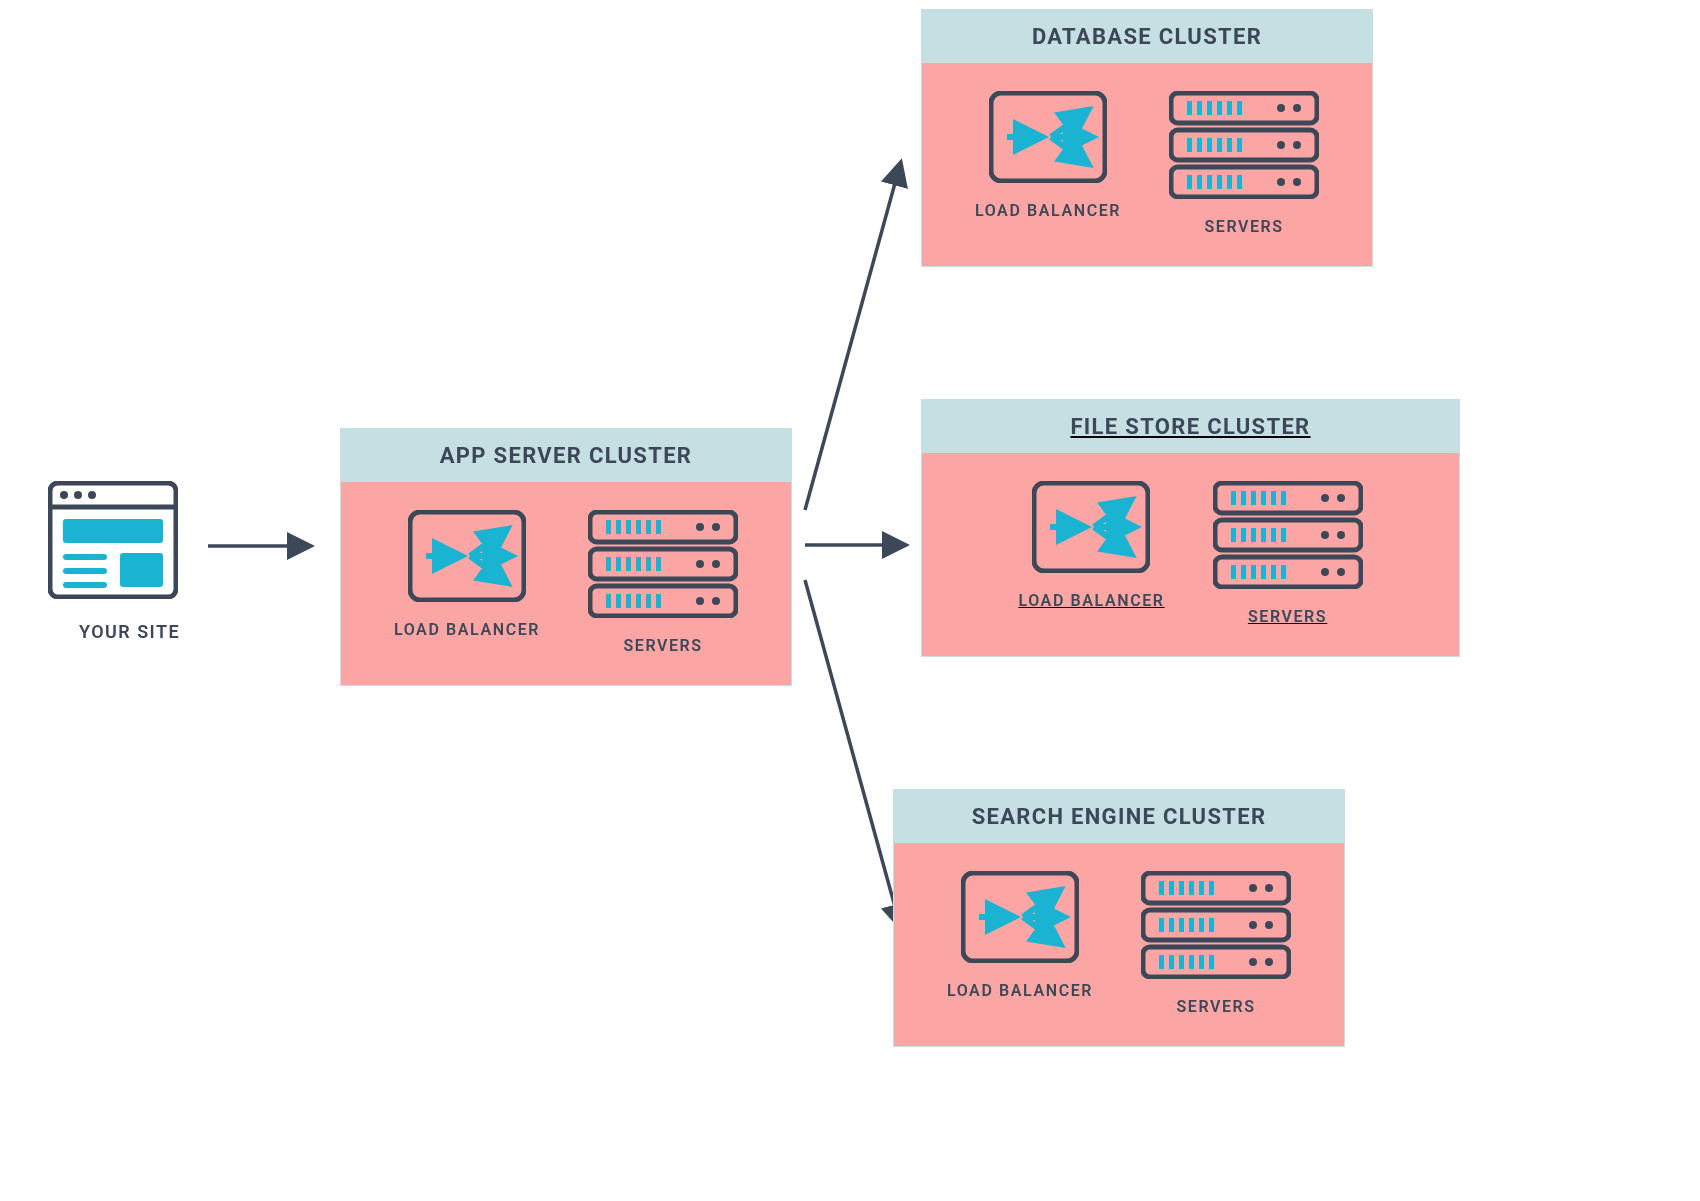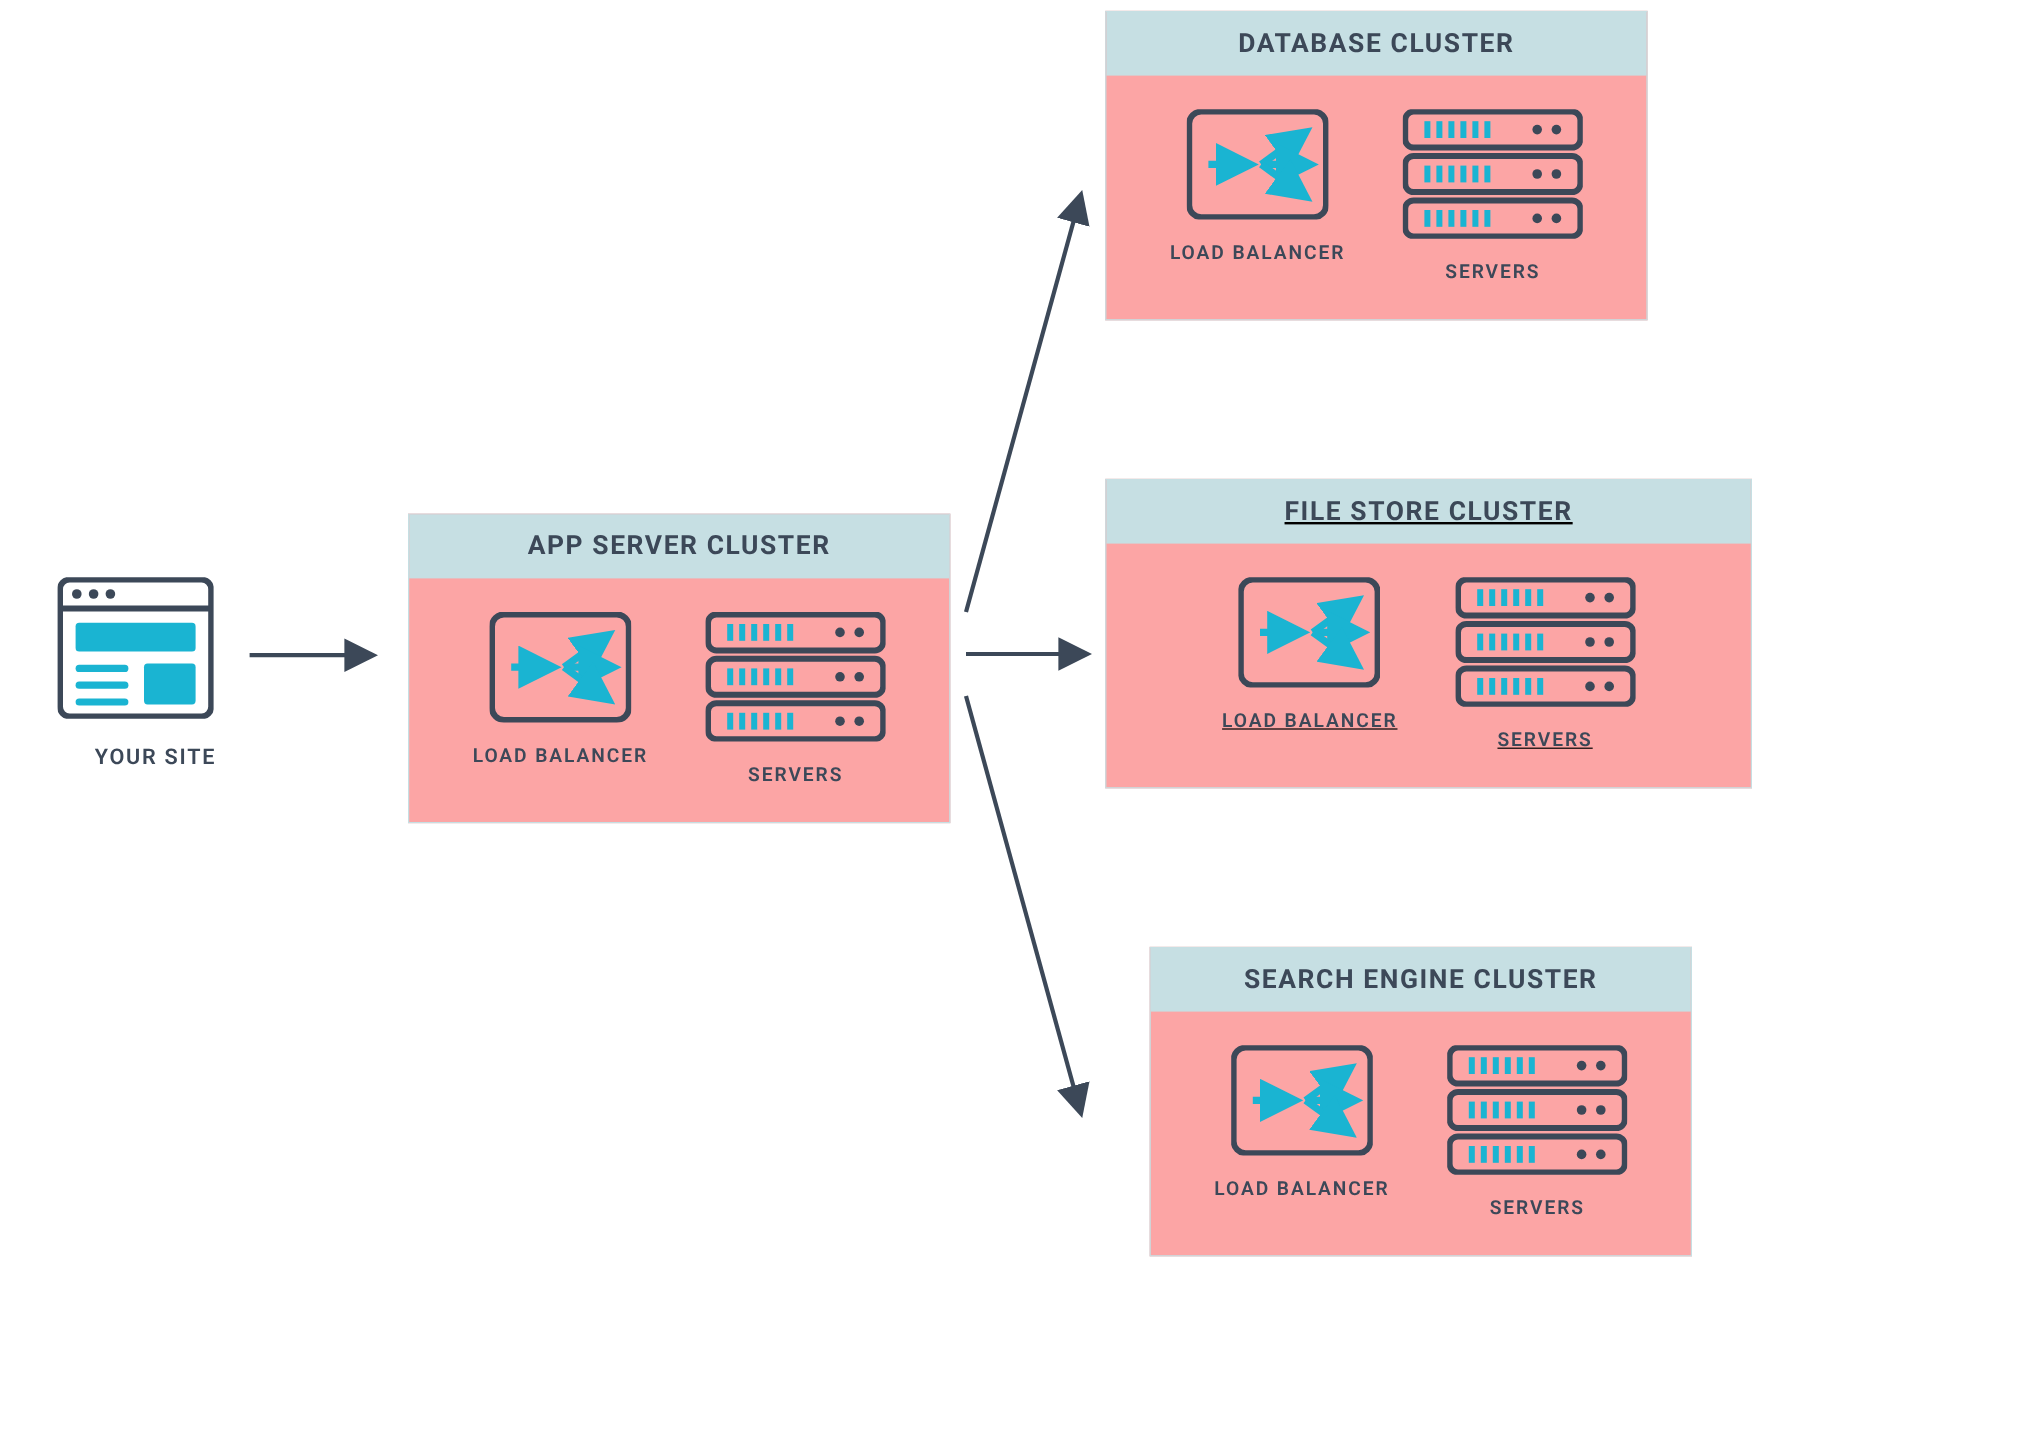--- a/index.html
+++ b/index.html
@@ -280,21 +280,21 @@
               </g>
               <circle cx="112" cy="17" r="4" fill="#3c4858"></circle>
               <circle cx="128" cy="17" r="4" fill="#3c4858"></circle>
             </g>
           </svg>
         <div class="item-label rc-srv">SERVERS</div>
       </div>
     </div>
   </div>
 
-  <div class="cluster right-cluster" style="left:958px; top:789px; width:452px;">
+  <div class="cluster right-cluster" style="left:893px; top:789px; width:452px;">
     <div class="cluster-header rc-title">SEARCH ENGINE CLUSTER</div>
     <div class="cluster-body">
       <div class="item">
         <svg width="118" height="92" viewBox="0 0 118 92">
             <rect x="2" y="2" width="114" height="88" rx="10" fill="none" stroke="#3c4858" stroke-width="5"></rect>
             <line x1="18" y1="46" x2="48" y2="46" stroke="#1ab4d2" stroke-width="6" marker-end="url(#cyA)"></line>
             <line x1="62" y1="46" x2="95" y2="22" stroke="#1ab4d2" stroke-width="6" marker-end="url(#cyA)"></line>
             <line x1="62" y1="46" x2="98" y2="46" stroke="#1ab4d2" stroke-width="6" marker-end="url(#cyA)"></line>
             <line x1="62" y1="46" x2="95" y2="70" stroke="#1ab4d2" stroke-width="6" marker-end="url(#cyA)"></line>
           </svg>

